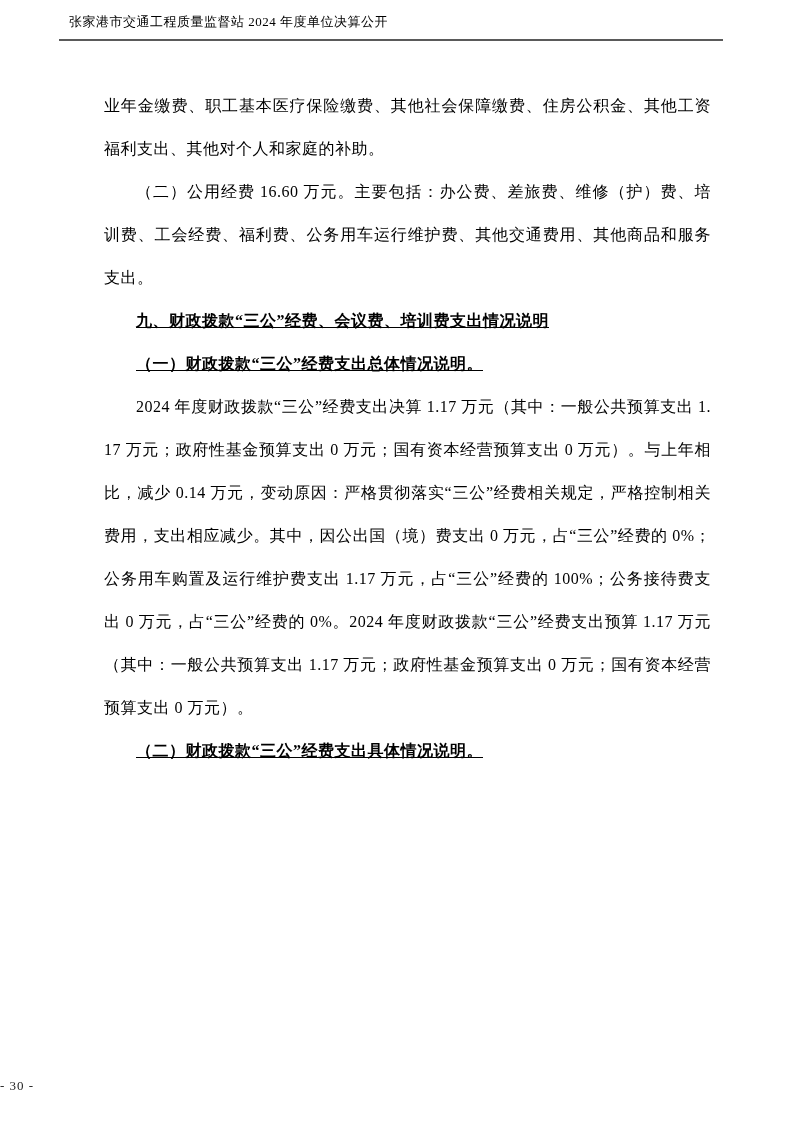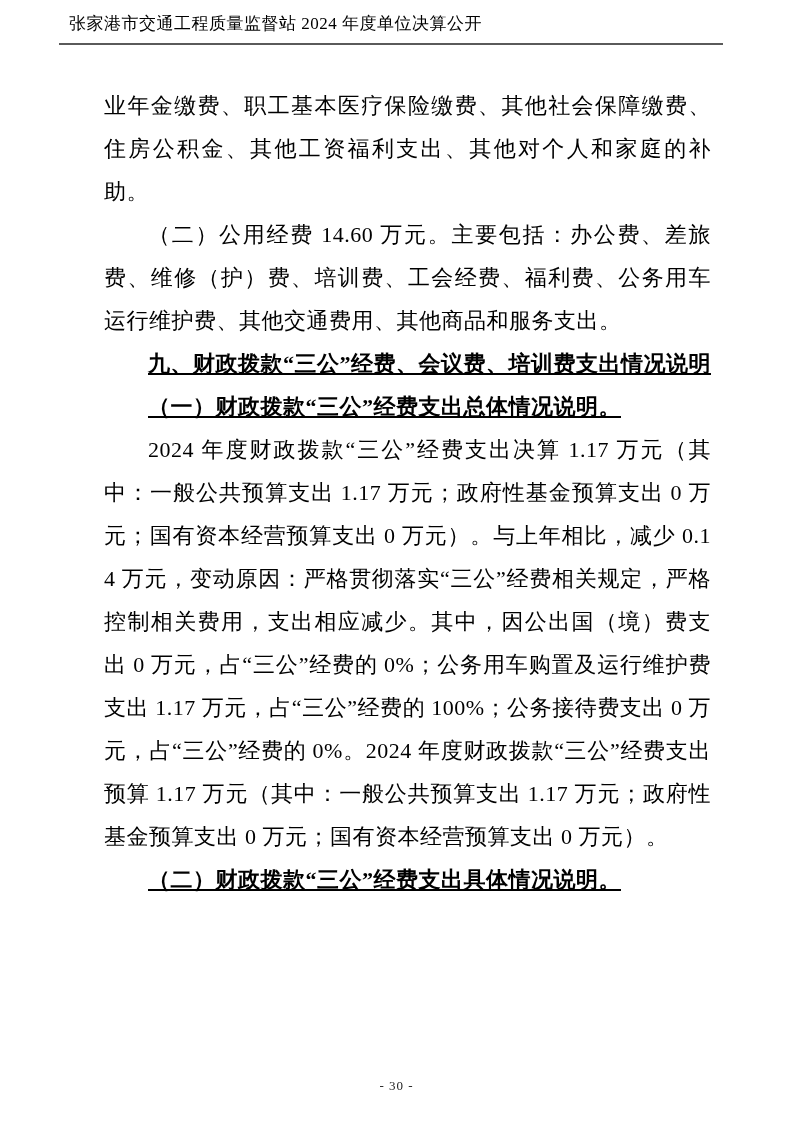--- a/index.html
+++ b/index.html
@@ -21,65 +21,65 @@
     position: absolute;
     left: 59px;
     top: 12px;
     width: 664px;
     border-bottom: 2px solid #5a5a5a;
     padding-bottom: 8px;
   }
   .doc-header .header-title {
     display: inline-block;
     margin-left: 10px;
-    font-size: 17px;
+    font-size: 13px;
     letter-spacing: 0.5px;
     color: #000000;
   }
   
   .doc-body {
     position: absolute;
     left: 104px;
     top: 84px;
     width: 607px;
   }
   .doc-body p {
     margin: 0;
-    font-size: 22px;
+    font-size: 16px;
     line-height: 43px;
     text-align: justify;
     letter-spacing: 0.5px;
     word-break: break-all;
   }
   .para-indent { text-indent: 2em; }
   .para-bold   { font-weight: 700; text-decoration: underline; }
   
   .doc-footer {
     position: absolute;
     left: 0;
     top: 1078px;
     width: 100%;
-    text-align: center;
+    text-align: left;
     font-size: 13px;
     letter-spacing: 1px;
     color: #222222;
   }
 </style>
 </head>
 <body>
 
 <div class="page">
 
   <div class="doc-header">
     <span class="header-title">张家港市交通工程质量监督站 2024 年度单位决算公开</span>
   </div>
 
   <div class="doc-body">
     <p class="para-plain">业年金缴费、职工基本医疗保险缴费、其他社会保障缴费、住房公积金、其他工资福利支出、其他对个人和家庭的补助。</p>
-    <p class="para-indent">（二）公用经费 14.60 万元。主要包括：办公费、差旅费、维修（护）费、培训费、工会经费、福利费、公务用车运行维护费、其他交通费用、其他商品和服务支出。</p>
+    <p class="para-indent">（二）公用经费 16.60 万元。主要包括：办公费、差旅费、维修（护）费、培训费、工会经费、福利费、公务用车运行维护费、其他交通费用、其他商品和服务支出。</p>
     <p class="para-indent para-bold">九、财政拨款“三公”经费、会议费、培训费支出情况说明</p>
     <p class="para-indent para-bold">（一）财政拨款“三公”经费支出总体情况说明。</p>
     <p class="para-indent">2024 年度财政拨款“三公”经费支出决算 1.17 万元（其中：一般公共预算支出 1.17 万元；政府性基金预算支出 0 万元；国有资本经营预算支出 0 万元）。与上年相比，减少 0.14 万元，变动原因：严格贯彻落实“三公”经费相关规定，严格控制相关费用，支出相应减少。其中，因公出国（境）费支出 0 万元，占“三公”经费的 0%；公务用车购置及运行维护费支出 1.17 万元，占“三公”经费的 100%；公务接待费支出 0 万元，占“三公”经费的 0%。2024 年度财政拨款“三公”经费支出预算 1.17 万元（其中：一般公共预算支出 1.17 万元；政府性基金预算支出 0 万元；国有资本经营预算支出 0 万元）。</p>
     <p class="para-indent para-bold">（二）财政拨款“三公”经费支出具体情况说明。</p>
   </div>
 
   <div class="doc-footer">
     <span>- 30 -</span>
   </div>
 

